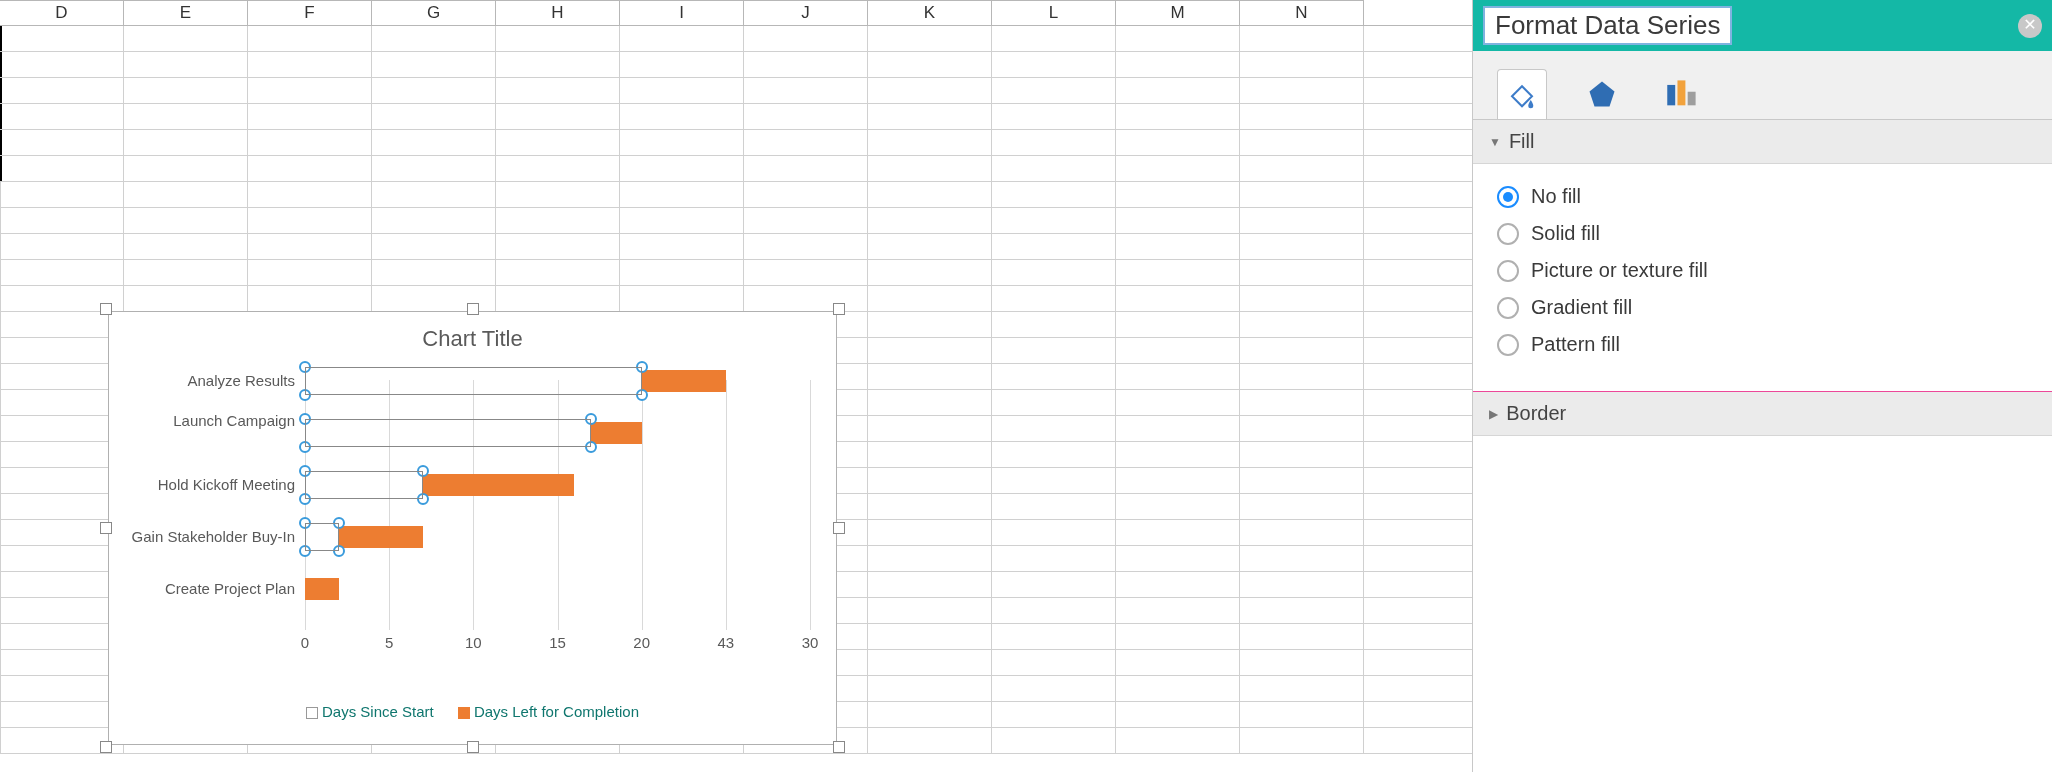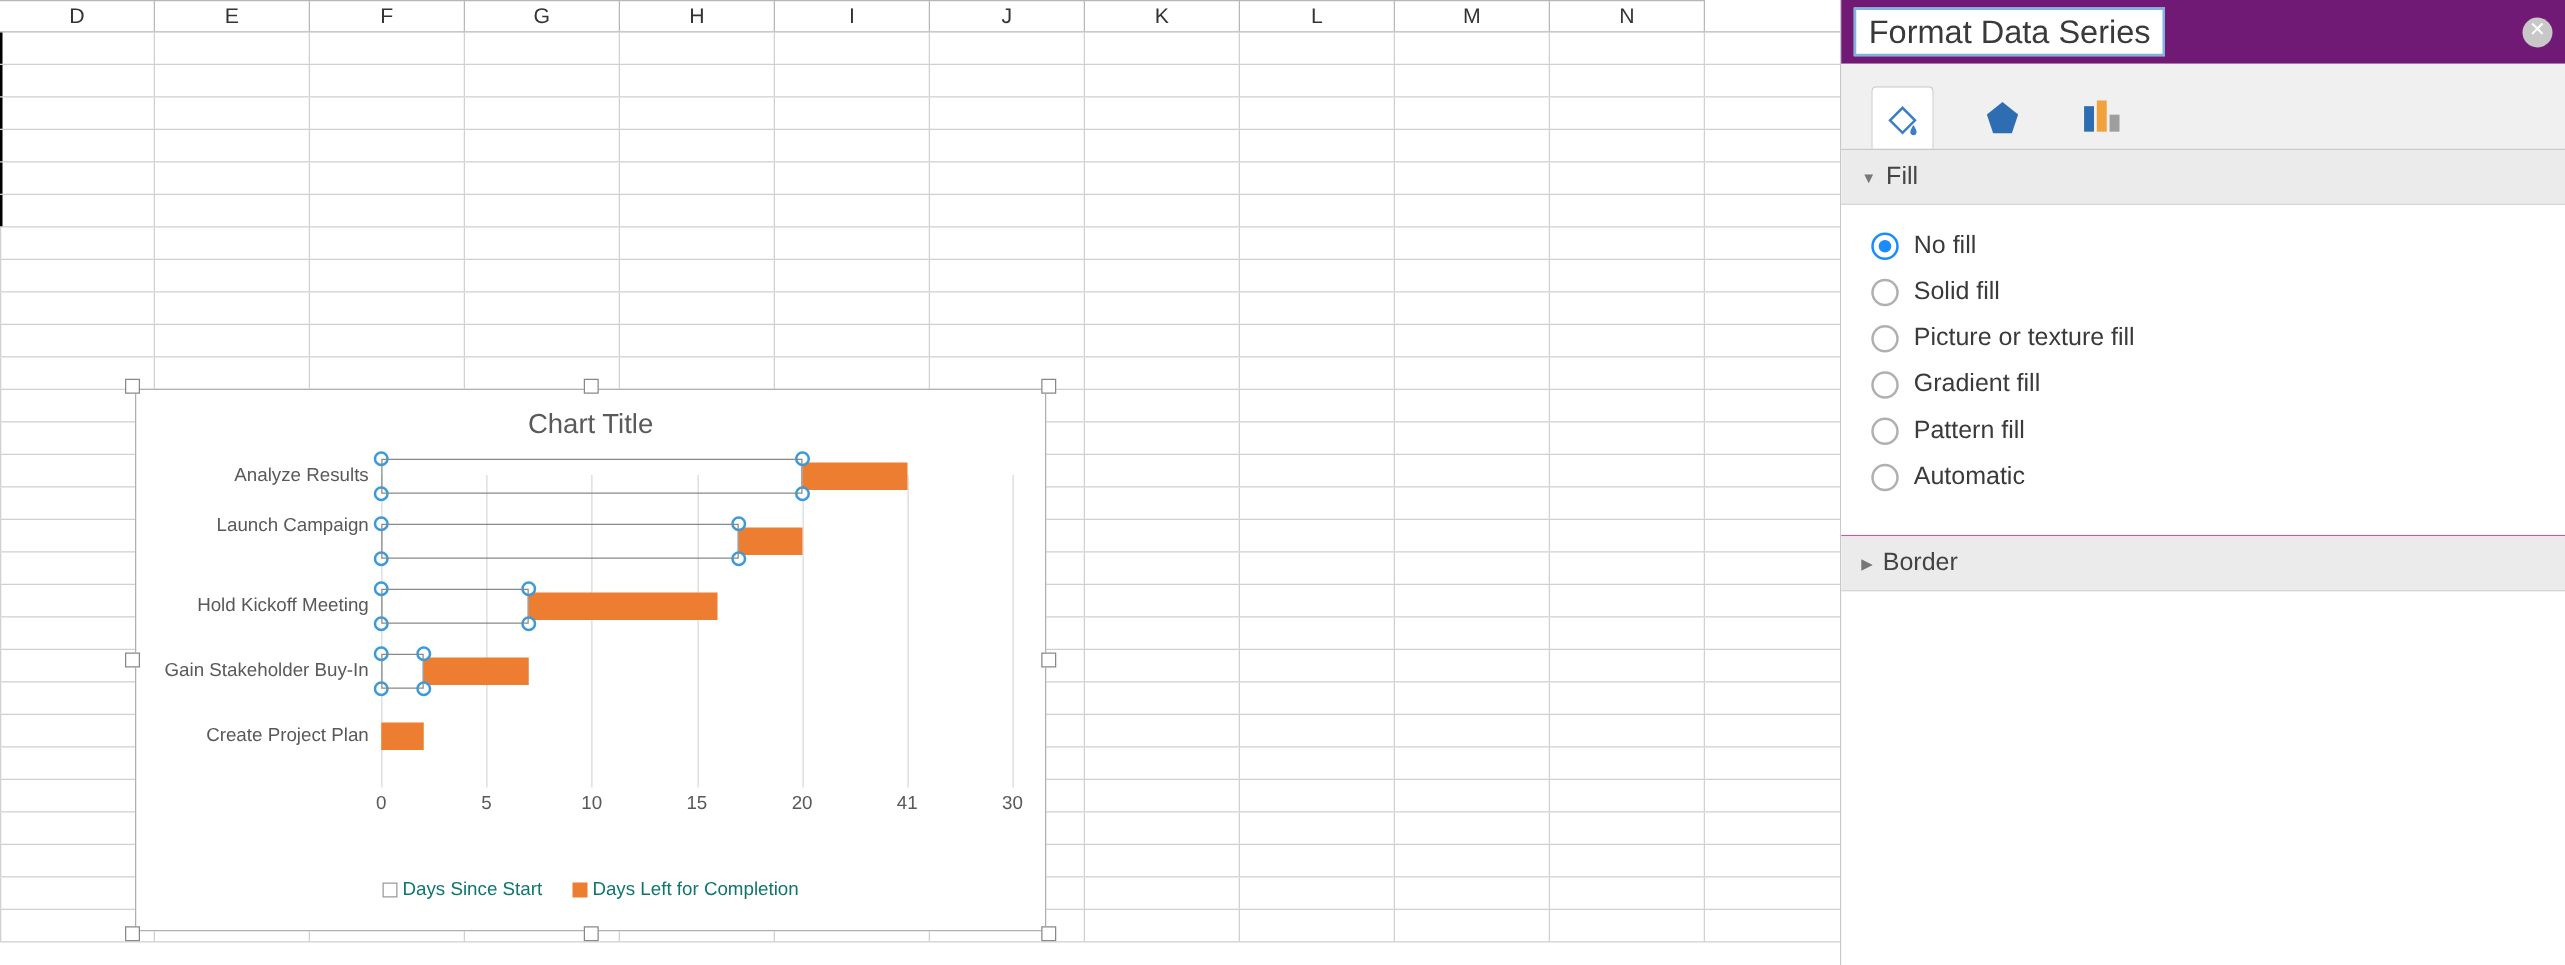--- a/index.html
+++ b/index.html
@@ -39,21 +39,21 @@
   .xaxis { position: absolute; left: 180px; right: 10px; top: 260px; height: 30px; }
   .tick { position: absolute; font-size: 15px; color: #595959; transform: translateX(-50%); top: 4px; }
   .gridline { position: absolute; top: -250px; width: 0; height: 250px; border-left: 1px solid #d9d9d9; }
   
   .legend { position: absolute; left: 0; right: 0; bottom: 24px; text-align: center; font-size: 15px; color: #0f766e; }
   .legend-item { display: inline-block; margin: 0 10px; }
   .swatch { display: inline-block; width: 12px; height: 12px; margin-right: 4px; vertical-align: middle; }
 
   
   .format-pane { width: 580px; background: #f0f0f0; border-left: 1px solid #c8c8c8; display: flex; flex-direction: column; }
-  .pane-header { display: flex; align-items: center; padding: 6px 10px; background: #701a75; }
+  .pane-header { display: flex; align-items: center; padding: 6px 10px; background: #14b8a6; }
   .pane-title { background: #fff; border: 2px solid #7fb3e0; padding: 2px 10px; font-size: 26px; color: #3a3a3a; font-weight: normal; }
   .close-btn { margin-left: auto; width: 24px; height: 24px; border-radius: 50%; background: #c8c8c8; color: #fff; font-size: 16px; text-align: center; line-height: 22px; cursor: pointer; }
   
   .tabs { display: flex; gap: 30px; padding: 18px 24px 0; background: #f0f0f0; align-items: flex-end; }
   .tab { width: 50px; height: 50px; display: flex; align-items: center; justify-content: center; cursor: pointer; }
   .tab.active { background: #fff; border: 1px solid #c8c8c8; border-bottom: none; border-radius: 4px 4px 0 0; }
   
   .options { background: #fff; flex: 1; border-top: 1px solid #c8c8c8; }
   .section-header { display: flex; align-items: center; padding: 10px 16px; background: #ebebeb; border-bottom: 1px solid #d6d6d6; cursor: pointer; font-size: 20px; color: #444; }
   .disclosure { display: inline-block; margin-right: 8px; font-size: 12px; color: #777; }
@@ -458,21 +458,21 @@
               <div class="tick" style="left: 0%;">0</div>
               <div class="gridline" style="left: 16.6667%;"></div>
               <div class="tick" style="left: 16.6667%;">5</div>
               <div class="gridline" style="left: 33.3333%;"></div>
               <div class="tick" style="left: 33.3333%;">10</div>
               <div class="gridline" style="left: 50%;"></div>
               <div class="tick" style="left: 50%;">15</div>
               <div class="gridline" style="left: 66.6667%;"></div>
               <div class="tick" style="left: 66.6667%;">20</div>
               <div class="gridline" style="left: 83.3333%;"></div>
-              <div class="tick" style="left: 83.3333%;">41</div>
+              <div class="tick" style="left: 83.3333%;">43</div>
               <div class="gridline" style="left: 100%;"></div>
               <div class="tick" style="left: 100%; text-align: right;">30</div>
             </div>
             <div class="cat-label" style="top: 2px;">Analyze Results</div>
             <div class="bar-track" style="top: 0px;">
               <div class="bar-seg seg-orange" style="left: 66.6667%; width: 16.6667%;"></div>
               <div class="data-pt" style="left: 0%; top: -3px;"></div>
               <div class="data-pt" style="left: 66.6667%; top: -3px;"></div>
               <div class="data-pt" style="left: 0%; top: 25px;"></div>
               <div class="data-pt" style="left: 66.6667%; top: 25px;"></div>
@@ -576,24 +576,20 @@
             <span>Picture or texture fill</span>
           </div>
         <div class="radio-row">
             <span class="radio-ui"></span>
             <span>Gradient fill</span>
           </div>
         <div class="radio-row">
             <span class="radio-ui"></span>
             <span>Pattern fill</span>
           </div>
-        <div class="radio-row">
-            <span class="radio-ui"></span>
-            <span>Automatic</span>
-          </div>
         <div style="height:8px"></div>
       </div>
       <div class="section-header">
         <span class="disclosure">▶</span>
         <span>Border</span>
       </div>
     </div>
   </div>
 </div>
 

